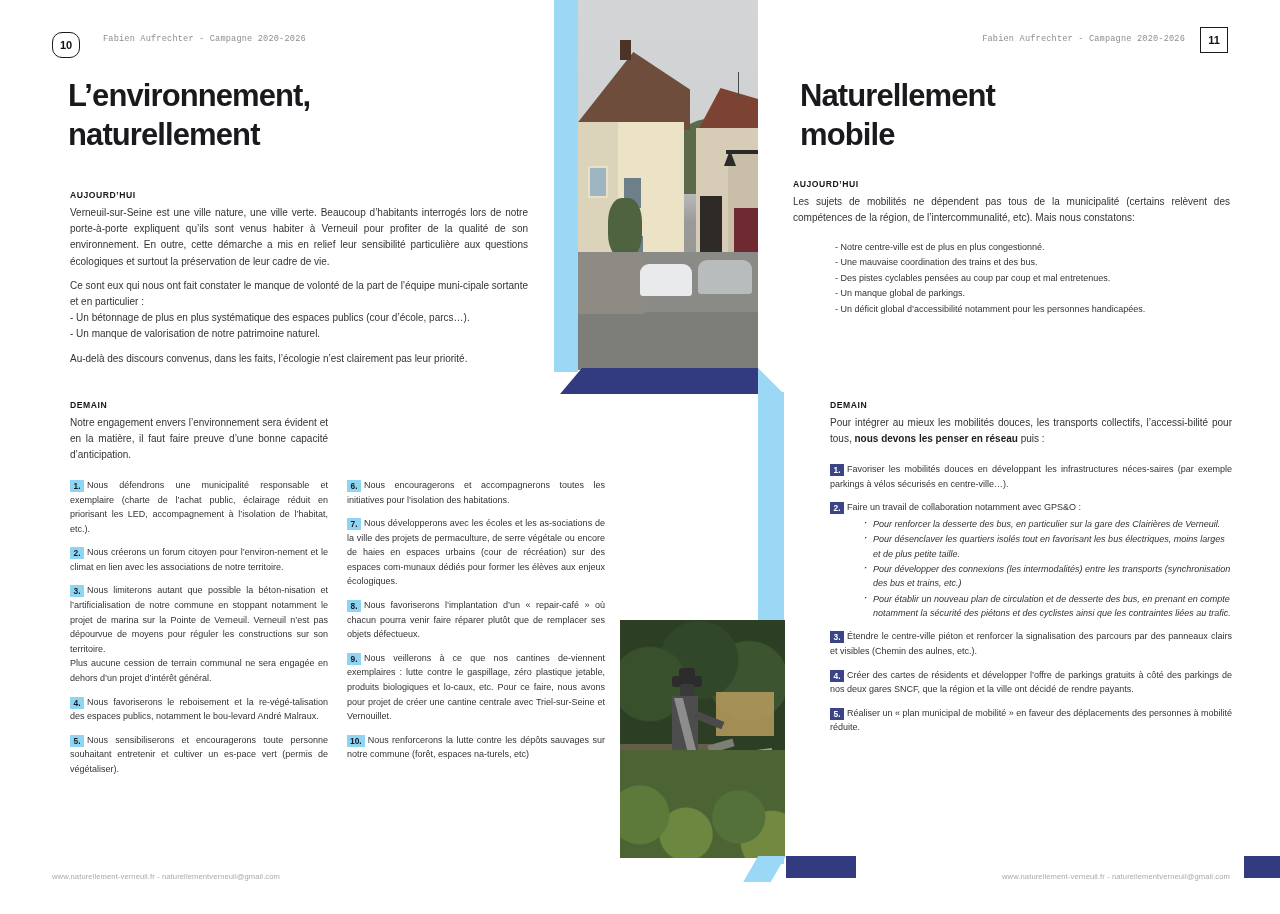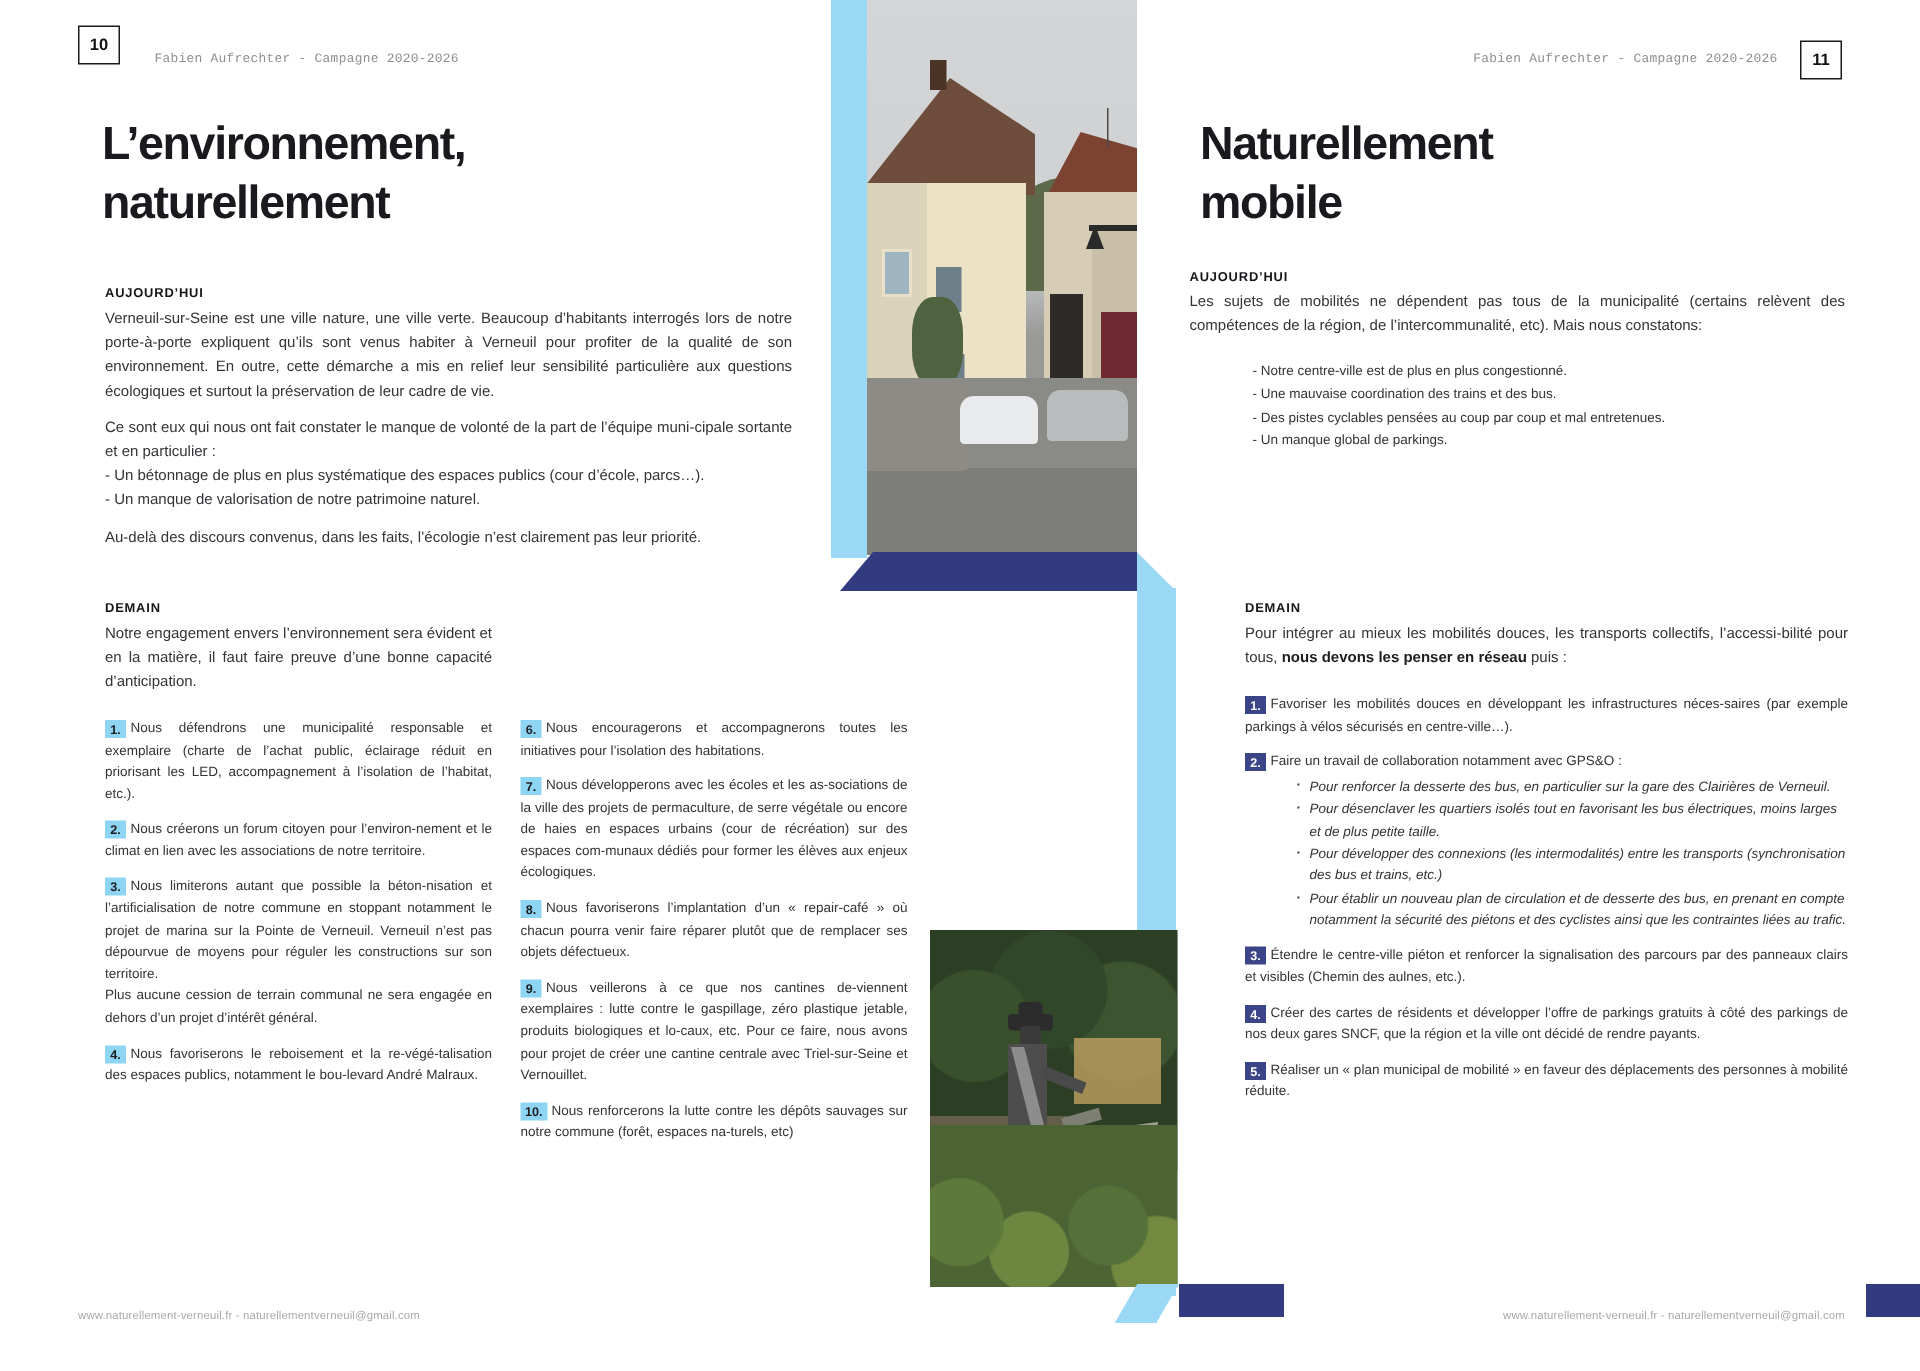--- a/index.html
+++ b/index.html
@@ -11,21 +11,21 @@
   }
   .spread { position: relative; width: 1280px; height: 914px; background:#fff; }
 
   
   .pagenum {
     position: absolute; width: 28px; height: 26px;
     border: 1.2px solid #1b1b1b; background: #fff;
     display: flex; align-items: center; justify-content: center;
     font-size: 11px; font-weight: bold; color: #111;
   }
-  .pagenum.left  { left: 52px;  top: 17px; }
+  .pagenum.left  { left: 52px;  top: 32px; border-radius: 10px; }
   .pagenum.right { left: 1200px; top: 27px; }
 
   .runhead {
     position: absolute; top: 34px;
     font-size: 8.6px; color: #8e8e90; letter-spacing: .18px; white-space: nowrap; font-family: Liberation Mono, monospace;
   }
   .runhead.left  { left: 103px; }
   .runhead.right { right: 95px; text-align: right; }
 
   .footer {
@@ -248,20 +248,23 @@
     </div>
     <div class="item cyanbadge" style="margin-bottom:0;">
       <span class="num">3.</span><span>Nous limiterons autant que possible la béton-nisation et l’artificialisation de notre commune en stoppant notamment le projet de marina sur la Pointe de Verneuil. Verneuil n’est pas dépourvue de moyens pour réguler les constructions sur son territoire.</span>
     </div>
     <div class="item">
       <span>Plus aucune cession de terrain communal ne sera engagée en dehors d’un projet d’intérêt général.</span>
     </div>
     <div class="item cyanbadge">
       <span class="num">4.</span><span>Nous favoriserons le reboisement et la re-végé-talisation des espaces publics, notamment le bou-levard André Malraux.</span>
     </div>
+    <div class="item cyanbadge">
+      <span class="num">5.</span><span>Nous sensibiliserons et encouragerons toute personne souhaitant entretenir et cultiver un es-pace vert (permis de végétaliser).</span>
+    </div>
   </div>
 
   <div class="col" id="l-list-b">
     <div class="item cyanbadge">
       <span class="num">6.</span><span>Nous encouragerons et accompagnerons toutes les initiatives pour l’isolation des habitations.</span>
     </div>
     <div class="item cyanbadge">
       <span class="num">7.</span><span>Nous développerons avec les écoles et les as-sociations de la ville des projets de permaculture, de serre végétale ou encore de haies en espaces urbains (cour de récréation) sur des espaces com-munaux dédiés pour former les élèves aux enjeux écologiques.</span>
     </div>
     <div class="item cyanbadge">
@@ -290,20 +293,21 @@
     <div class="body">
       <p>Les sujets de mobilités ne dépendent pas tous de la municipalité (certains relèvent des compétences de la région, de l’intercommunalité, etc). Mais nous constatons:</p>
     </div>
   </div>
 
   <ul class="dashlist col" id="r-bullets">
     <li>- Notre centre-ville est de plus en plus congestionné.</li>
     <li>- Une mauvaise coordination des trains et des bus.</li>
     <li>- Des pistes cyclables pensées au coup par coup et mal entretenues.</li>
     <li>- Un manque global de parkings.</li>
+    <li>- Un déficit global d’accessibilité notamment pour les personnes handicapées.</li>
   </ul>
 
   <div class="col" id="r-tomorrow-head">
     <div class="kicker">DEMAIN</div>
     <div class="body">
       <p><span>Pour intégrer au mieux les mobilités douces, les transports collectifs, l’accessi-bilité pour tous, </span><span class="nb">nous devons les penser en réseau</span><span> puis :</span></p>
     </div>
   </div>
 
   <div class="col" id="r-list">

